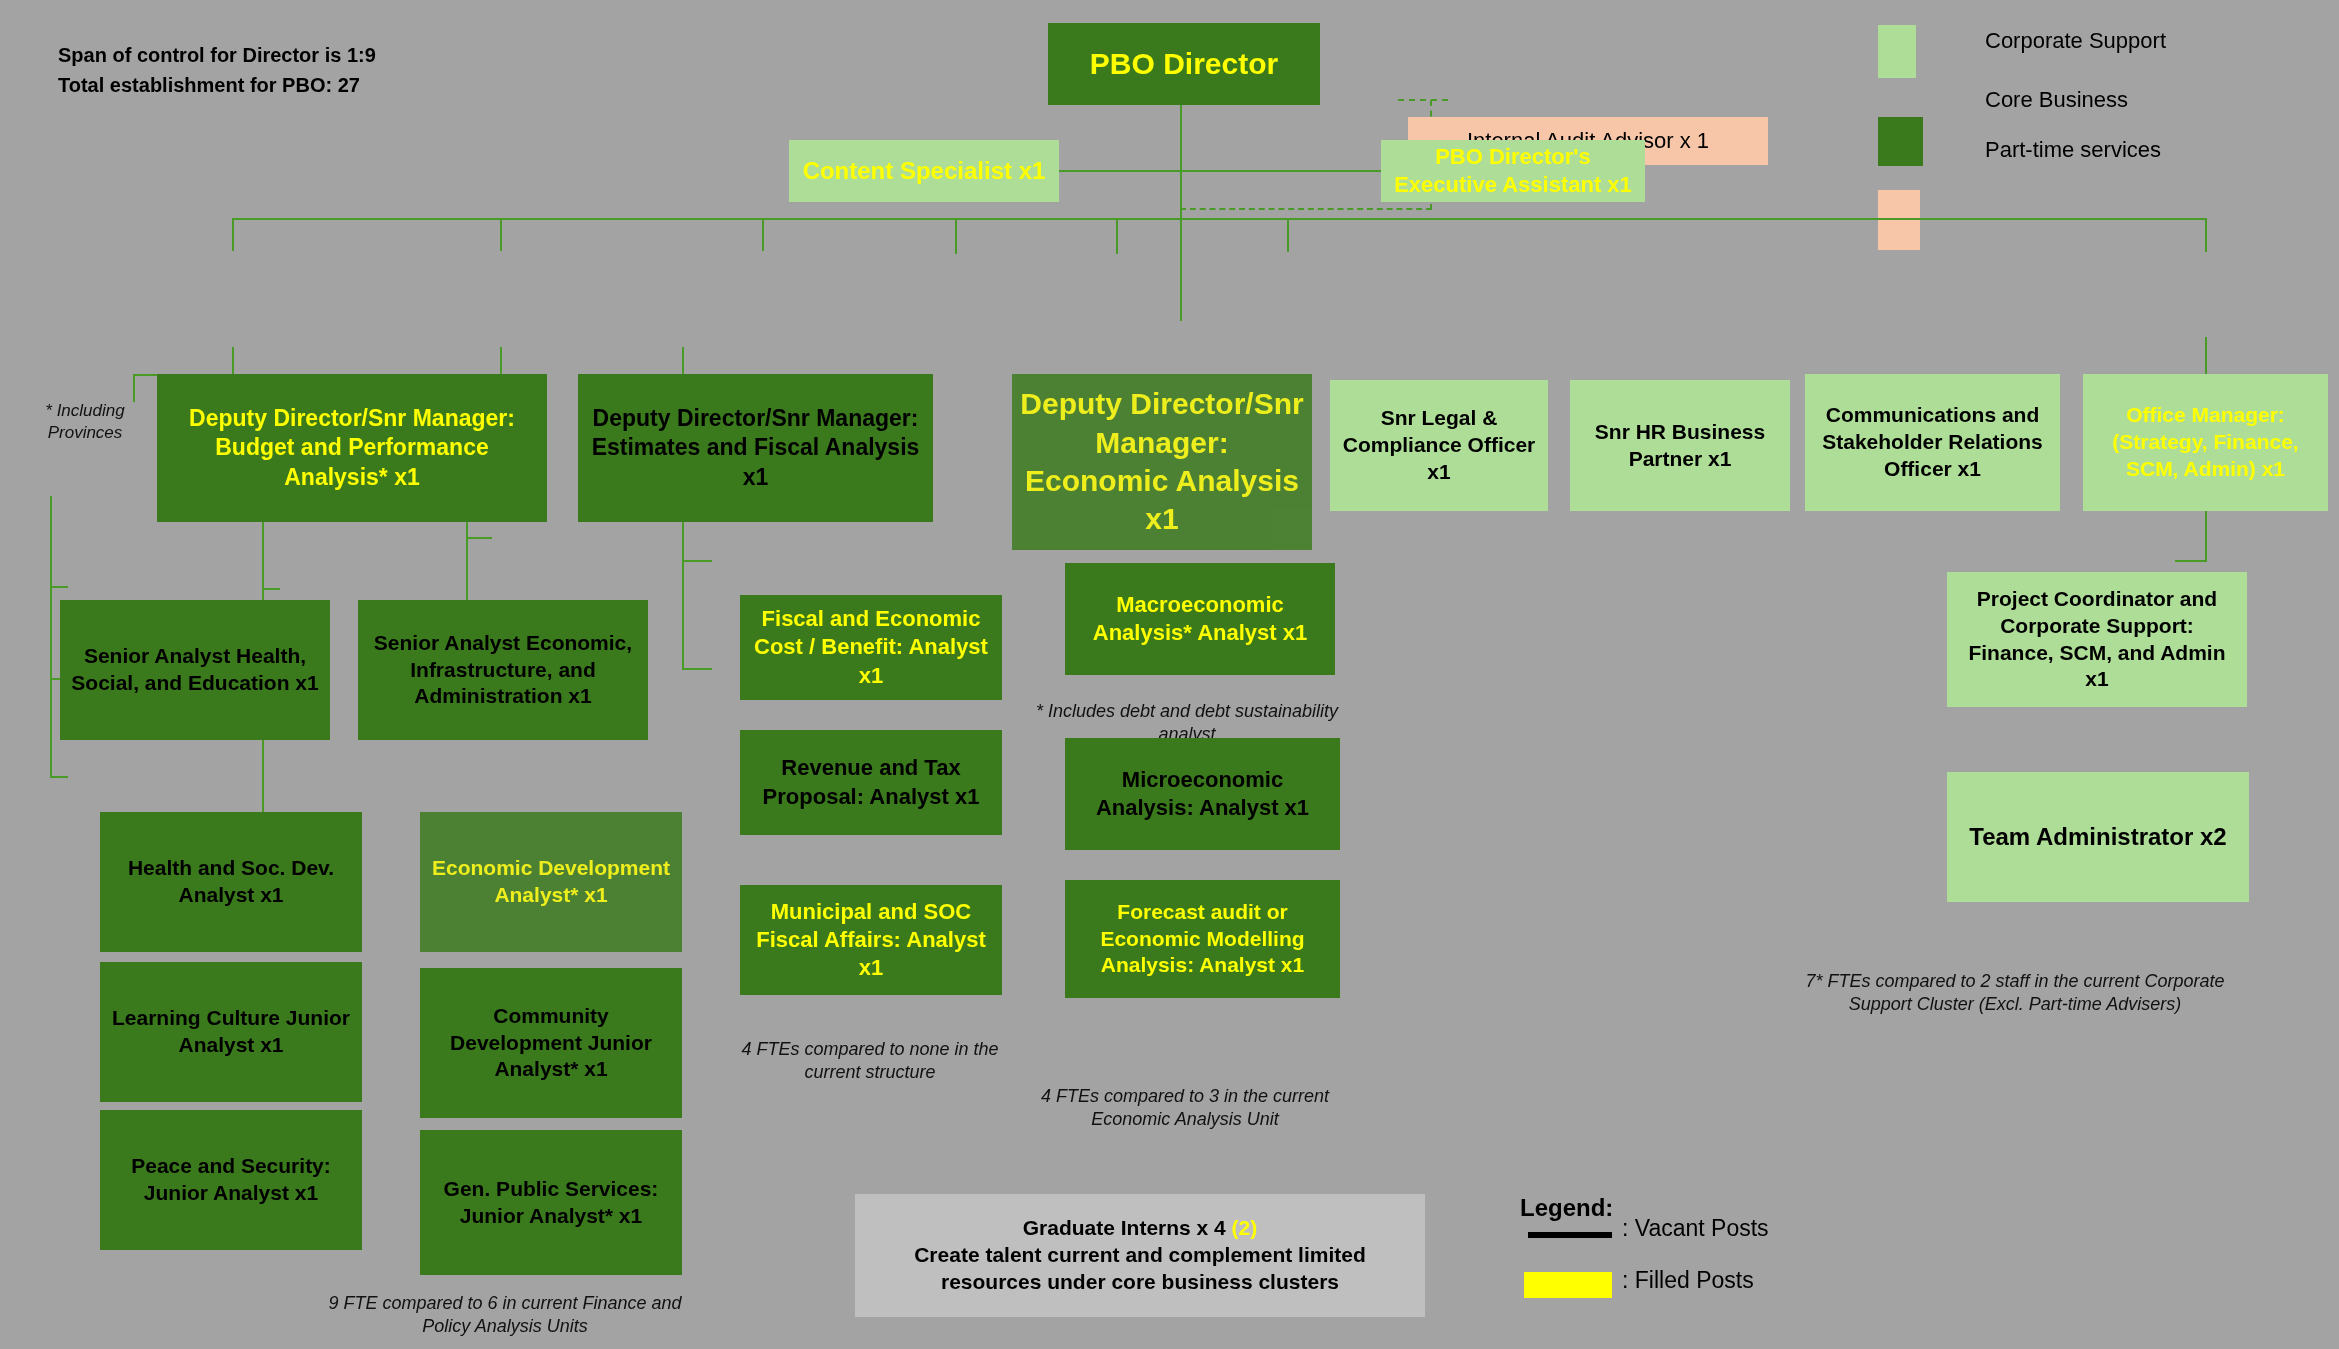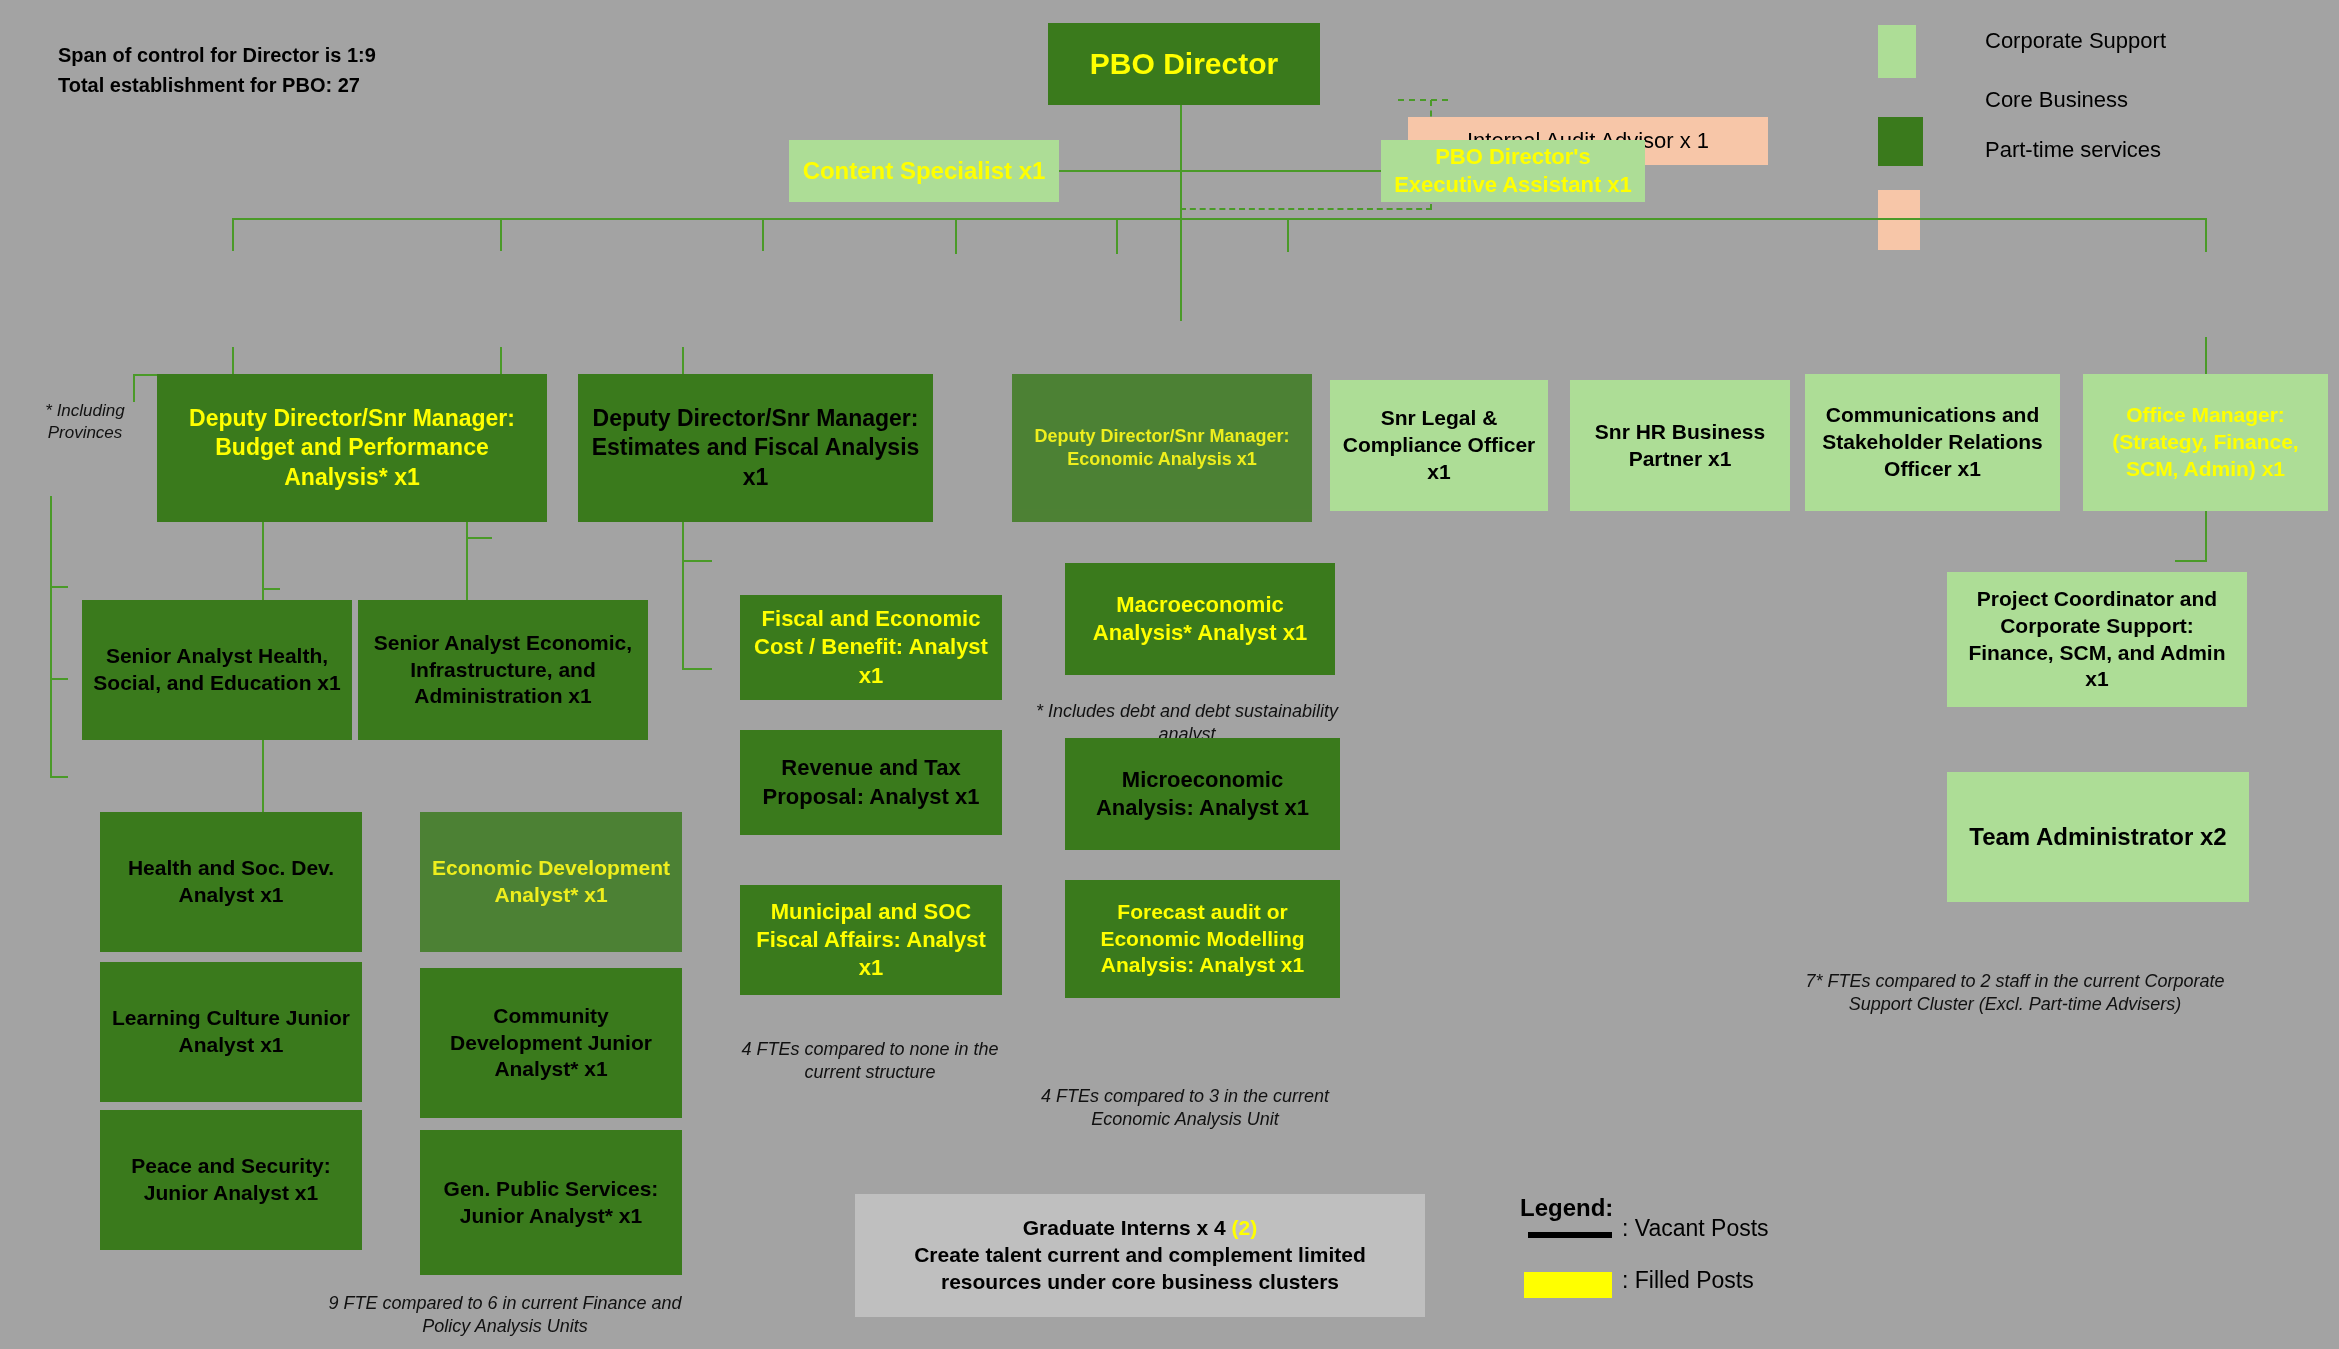--- a/index.html
+++ b/index.html
@@ -157,31 +157,31 @@
   <div class="box support t-yellow" style="left:789px; top:140px; width:270px; height:62px; font-size:24px;">Content Specialist x1</div>
 
   <div class="box support t-yellow" style="left:1381px; top:140px; width:264px; height:62px; font-size:22px;">PBO Director's Executive Assistant x1</div>
 
   <div class="note" style="left:38px; top:400px; width:94px; font-size:17px;">* Including Provinces</div>
 
   <div class="box core t-yellow" style="left:157px; top:374px; width:390px; height:148px; font-size:23px;">Deputy Director/Snr Manager: Budget and Performance Analysis* x1</div>
 
   <div class="box core t-black" style="left:578px; top:374px; width:355px; height:148px; font-size:23px;">Deputy Director/Snr Manager: Estimates and Fiscal Analysis x1</div>
 
-  <div class="box core t-dim" style="left:1012px; top:374px; width:300px; height:148px; font-size:18px;">Deputy Director/Snr Manager: Economic Analysis x1</div>
+  <div class="box core t-dim" style="left:1012px; top:374px; width:300px; height:176px; font-size:30px;">Deputy Director/Snr Manager: Economic Analysis x1</div>
 
   <div class="box support t-black" style="left:1330px; top:380px; width:218px; height:131px; font-size:21px;">Snr Legal &amp; Compliance Officer x1</div>
 
   <div class="box support t-black" style="left:1570px; top:380px; width:220px; height:131px; font-size:21px;">Snr HR Business Partner x1</div>
 
   <div class="box support t-black" style="left:1805px; top:374px; width:255px; height:137px; font-size:21px;">Communications and Stakeholder Relations Officer x1</div>
 
   <div class="box support t-yellow" style="left:2083px; top:374px; width:245px; height:137px; font-size:21px;">Office Manager: (Strategy, Finance, SCM, Admin) x1</div>
 
-  <div class="box core t-black" style="left:60px; top:600px; width:270px; height:140px; font-size:21px;margin-left:22px;">Senior Analyst Health, Social, and Education x1</div>
+  <div class="box core t-black" style="left:60px; top:600px; width:270px; height:140px; font-size:21px;">Senior Analyst Health, Social, and Education x1</div>
 
   <div class="box core t-black" style="left:358px; top:600px; width:290px; height:140px; font-size:21px;">Senior Analyst Economic, Infrastructure, and Administration x1</div>
 
   <div class="box core t-black" style="left:100px; top:812px; width:262px; height:140px; font-size:21px;">Health and Soc. Dev. Analyst x1</div>
 
   <div class="box core t-black" style="left:100px; top:962px; width:262px; height:140px; font-size:21px;">Learning Culture Junior Analyst x1</div>
 
   <div class="box core t-black" style="left:100px; top:1110px; width:262px; height:140px; font-size:21px;">Peace and Security: Junior Analyst x1</div>
 
   <div class="box core t-dim" style="left:420px; top:812px; width:262px; height:140px; font-size:21px;">Economic Development Analyst* x1</div>

